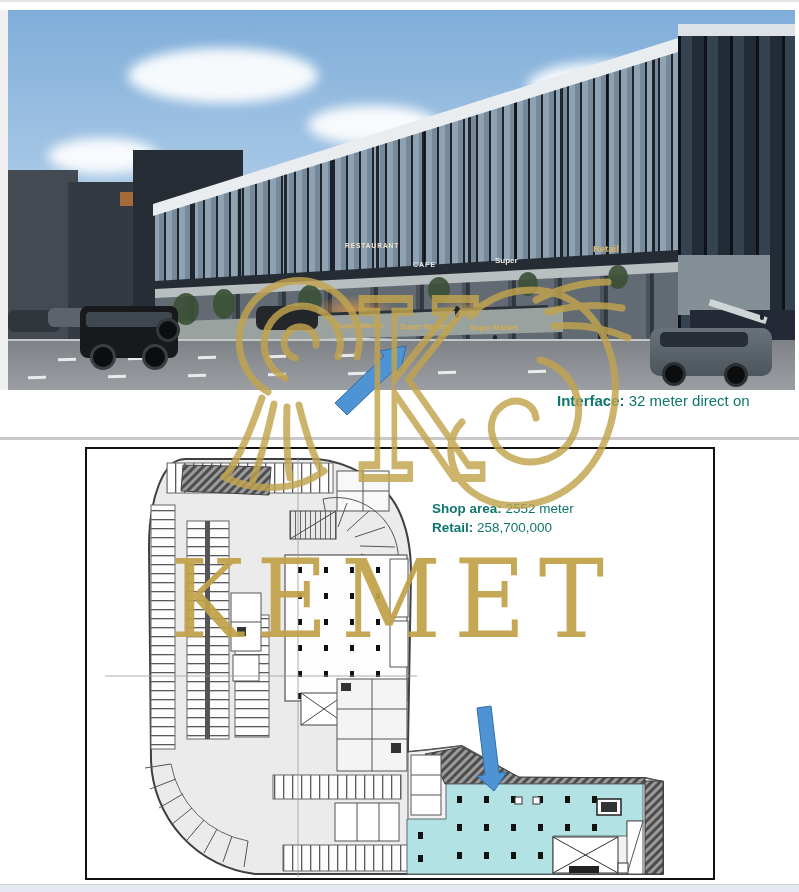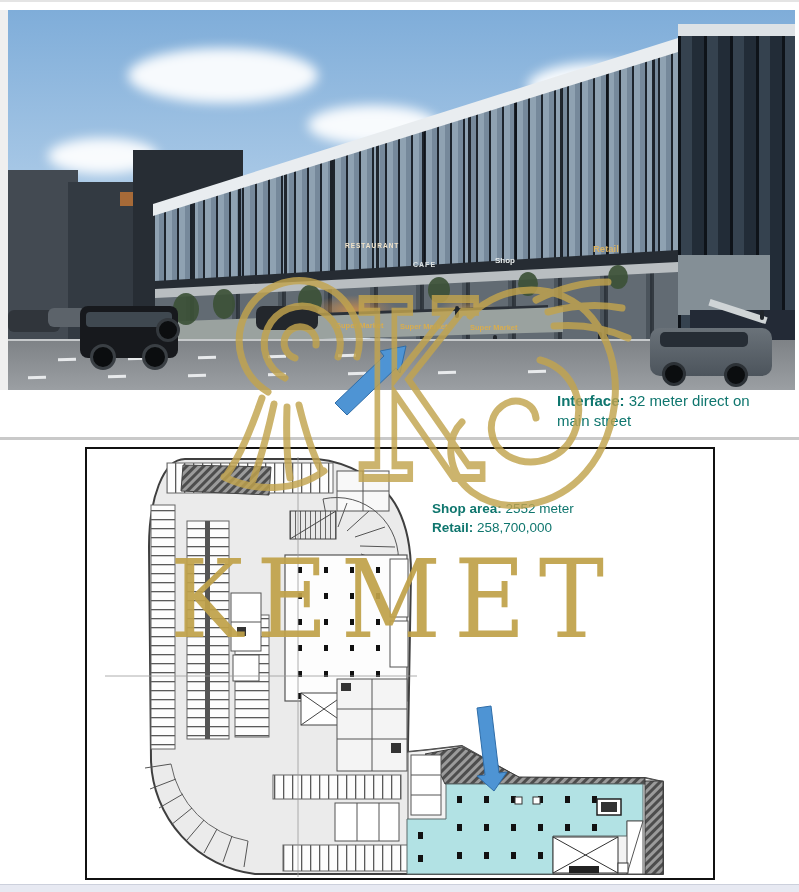--- a/index.html
+++ b/index.html
@@ -69,21 +69,21 @@
     <div class="abs" style="left:0;top:0;width:787px;height:380px;background:#9aa29f;clip-path:polygon(147px 312px,555px 297px,555px 322px,147px 334px);"></div>
 
     <div class="abs mullionsT" style="left:670px;top:14px;width:117px;height:326px;"></div>
     <div class="abs" style="left:670px;top:14px;width:117px;height:12px;background:#dde2e6;"></div>
     <div class="abs" style="left:670px;top:245px;width:92px;height:60px;background:#848f96;"></div>
     <div class="abs" style="left:682px;top:300px;width:105px;height:45px;background:#232a36;"></div>
     <div class="abs" style="left:700px;top:298px;width:60px;height:7px;background:#cfd4d6;transform:rotate(18deg);"></div>
 
     <span class="sign" style="left:337px;top:232px;font-size:6.5px;letter-spacing:1px;color:#f0e2c8;">RESTAURANT</span>
     <span class="sign" style="left:405px;top:251px;font-size:7px;letter-spacing:1px;color:#dde2e2;">CAFE</span>
-    <span class="sign" style="left:487px;top:246px;font-size:8px;color:#e8ecec;">Shop</span>
+    <span class="sign" style="left:487px;top:246px;font-size:8px;color:#e8ecec;">Super</span>
     <span class="sign" style="left:585px;top:233px;font-size:9.5px;color:#d9b366;">Retail</span>
     <span class="sign" style="left:328px;top:311px;font-size:7.5px;color:#d8ad4f;">Super Market</span>
     <span class="sign" style="left:392px;top:312px;font-size:7.5px;color:#d8ad4f;">Super Market</span>
     <span class="sign" style="left:462px;top:313px;font-size:7.5px;color:#d8ad4f;">Super Market</span>
 
     <div class="treeblob" style="left:165px;top:283px;width:26px;height:32px;"></div>
     <div class="treeblob" style="left:205px;top:279px;width:22px;height:30px;"></div>
     <div class="treeblob" style="left:290px;top:275px;width:24px;height:30px;"></div>
     <div class="treeblob" style="left:420px;top:267px;width:22px;height:26px;"></div>
     <div class="treeblob" style="left:510px;top:262px;width:20px;height:24px;"></div>
@@ -118,21 +118,20 @@
     <div class="wheel" style="left:134px;top:334px;width:20px;height:20px;border:3px solid #3a3f44;"></div>
     <div class="abs" style="left:642px;top:318px;width:122px;height:48px;background:linear-gradient(180deg,#6a7279,#4c545c);border-radius:10px;"></div>
     <div class="abs" style="left:652px;top:322px;width:88px;height:15px;background:#262d35;border-radius:5px;"></div>
     <div class="wheel" style="left:654px;top:352px;width:18px;height:18px;border:3px solid #2c3136;"></div>
     <div class="wheel" style="left:716px;top:353px;width:18px;height:18px;border:3px solid #2c3136;"></div>
   </div>
   <div class="left-strip"></div>
 
   <div class="note z20" style="left:557px;top:391px;font-size:15px;line-height:20px;width:240px;">
     <div><b>Interface:</b><span> 32 meter direct on</span></div>
-    <div>main street</div>
   </div>
 
   <div class="divider"></div>
 
   <div class="plan-box z10">
     <svg class="plan-svg" width="630" height="434" viewBox="0 0 630 434">
       <defs>
         <pattern id="hatch" width="6" height="6" patternUnits="userSpaceOnUse" patternTransform="rotate(45)">
           <rect width="6" height="6" fill="#9b9b9b"></rect>
             <rect width="3" height="6" fill="#4d4d4d"></rect>

